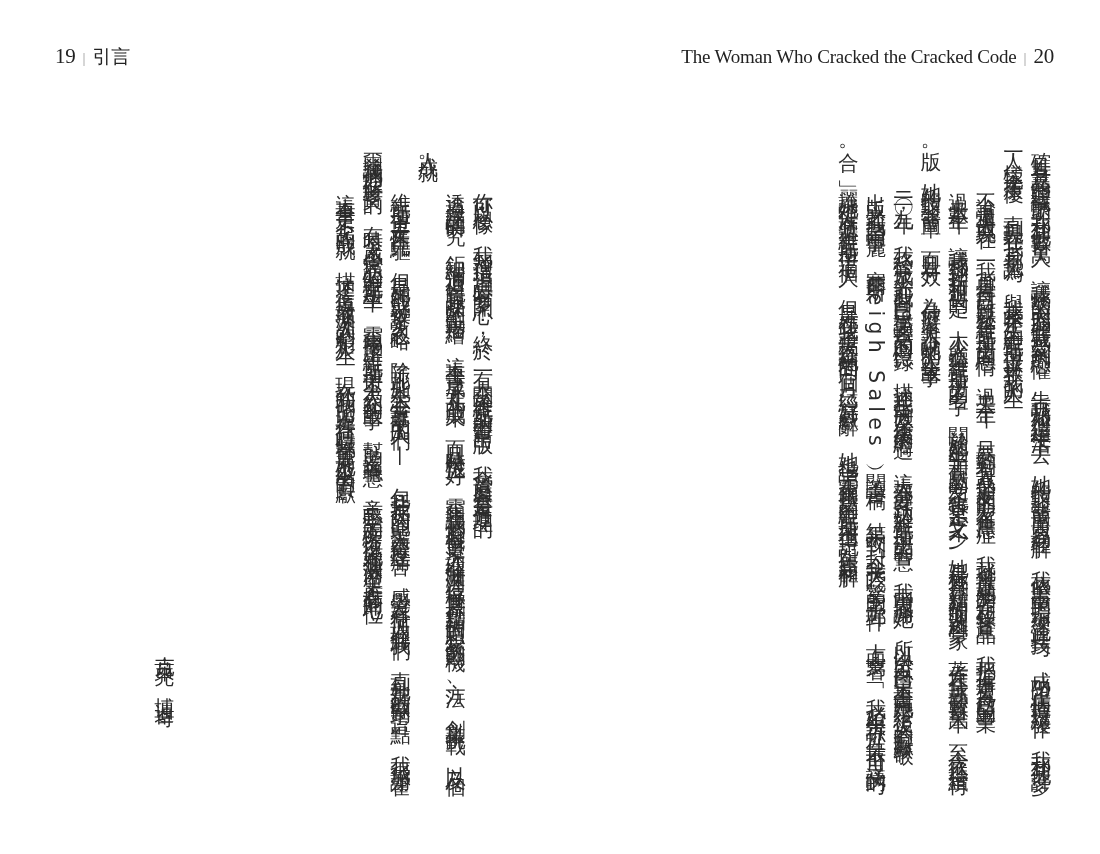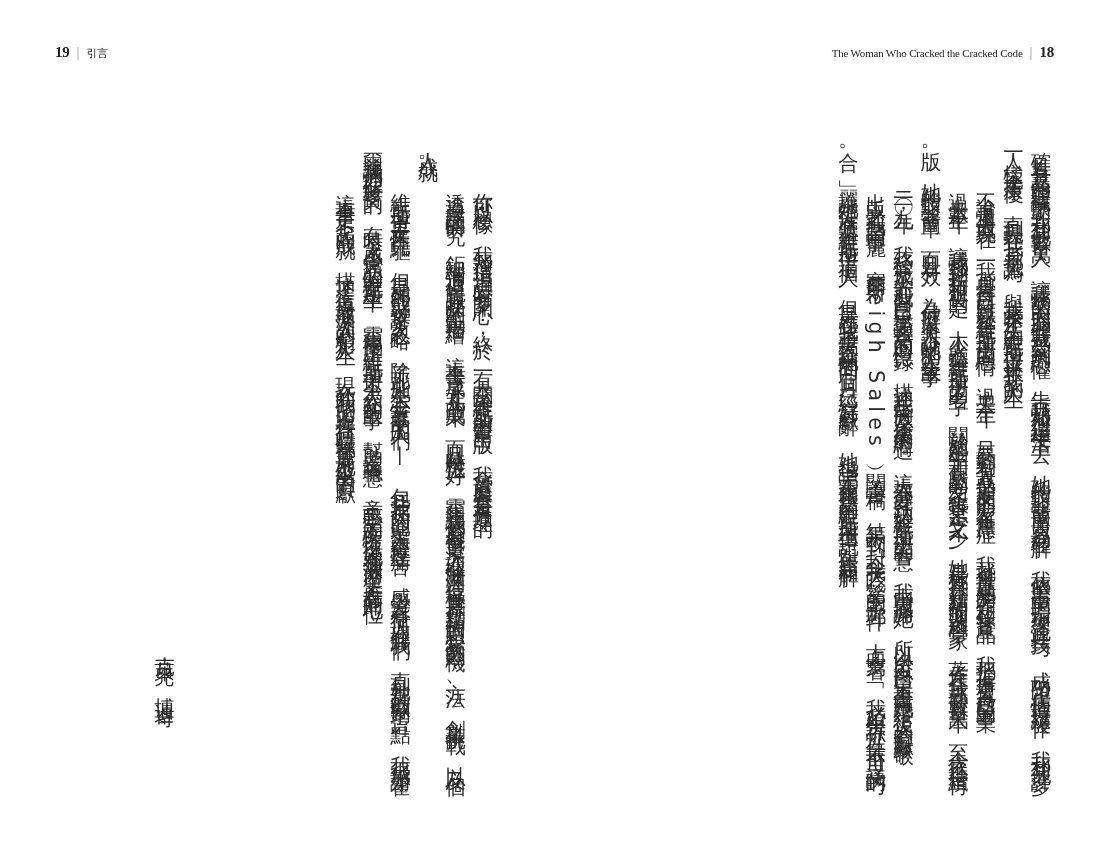--- a/index.html
+++ b/index.html
@@ -9,23 +9,23 @@
   }
   .page { position: absolute; top: 0; height: 854px; width: 550px; }
   .page.left { left: 0; }
   .page.right { left: 550px; }
   .header {
     position: absolute; top: 44px; font-family: "Liberation Serif", "DejaVu Serif", serif;
     font-size: 15px; color: #222; white-space: nowrap; letter-spacing: -0.2px;
   }
   .header.left { left: 55px; }
   .header.right { right: 46px; }
-  .header .num { font-weight: bold; font-size: 15px; }
+  .header .num { font-weight: normal; font-size: 21px; }
   .header .sep { color: #999; margin: 0 7px; font-weight: normal; }
-  .header .title { font-size: 11px; }
+  .header .title { font-size: 19px; }
   .text {
     position: absolute; top: 136px; height: 630px;
     writing-mode: vertical-rl; -webkit-writing-mode: vertical-rl;
     font-family: "DejaVu Sans", "Liberation Sans", sans-serif;
     font-size: 20.4px; line-height: 27.5px; letter-spacing: 5.3px; color: #2b2b2b;
     text-align: justify;
   }
   .text.right-text { right: 46px; }
   .text.left-text { right: 64px; }
   .para { margin: 0; text-indent: 2em; }
@@ -41,21 +41,21 @@
 <body>
 
 <div class="page left">
   <div class="header left">
     <span class="num">19</span><span class="sep">|</span><span class="title">引言</span>
   </div>
 </div>
 
 <div class="page right">
   <div class="header right">
-    <span class="title">The Woman Who Cracked the Cracked Code</span><span class="sep">|</span><span class="num">18</span>
+    <span class="title">The Woman Who Cracked the Cracked Code</span><span class="sep">|</span><span class="num">20</span>
   </div>
 </div>
 
 <div class="text right-text" style="width:470px;">
   <p class="para cont">確且有意義的建議幫助了我和其他數百萬人：讓我疲勞的大腦理解我感受到的恐懼，告訴我如何繼續生活下去。她的技巧非常簡單而容易理解，我依照書中的指示練習這些技巧，成功阻止病情持續發作。我和其他許多人一樣完全康復，直到現在我一直都認為，與我素昧平生的維克斯博士拯救了我的人生。</p>
   <p class="para">不論是過去或現在，我一直覺得自己難以報答維克斯博士的恩情。過去二十年，只要聽到有人或是朋友的朋友有焦慮症，我就會推薦她的著作和錄音產品。我把這件事視為自己的事業。</p>
   <p class="para">過去數十年，讓我感到挫折和沮喪的是，太少人聽過維克斯博士的名字，關於她的生平和貢獻的文字紀錄更是少之又少。她是極具創新精神的澳洲科學家，著作在全球熱賣數百萬本，至今依然持續再版。她的技巧非常簡單，而且有效。為什麼沒有人訴說她的人生故事？</p>
   <p class="para">二〇一九年，我終於完成了先前我向自己承諾要撰寫的回憶錄，描述我生病以及康復的經過，這大部分要歸功於維克斯博士的智慧。我由衷感謝她，所以決定以自己這本書向她帶給後人的貢獻致敬。</p>
   <p class="para">出版之前我請同事麗．塞爾斯（Leigh Sales）閱讀書稿，結果收到一封令我大吃一驚的電子郵件，上面寫著：「我必須告訴你一件最不可思議的巧合。」麗說她從沒有聽過維克斯博士這個人，但是就在我將手稿寄給她的同一個月（已經寫好獻辭），她也讀完了霍爾撰寫的維克斯博士傳記《與焦慮和解》。</p>
 </div>

